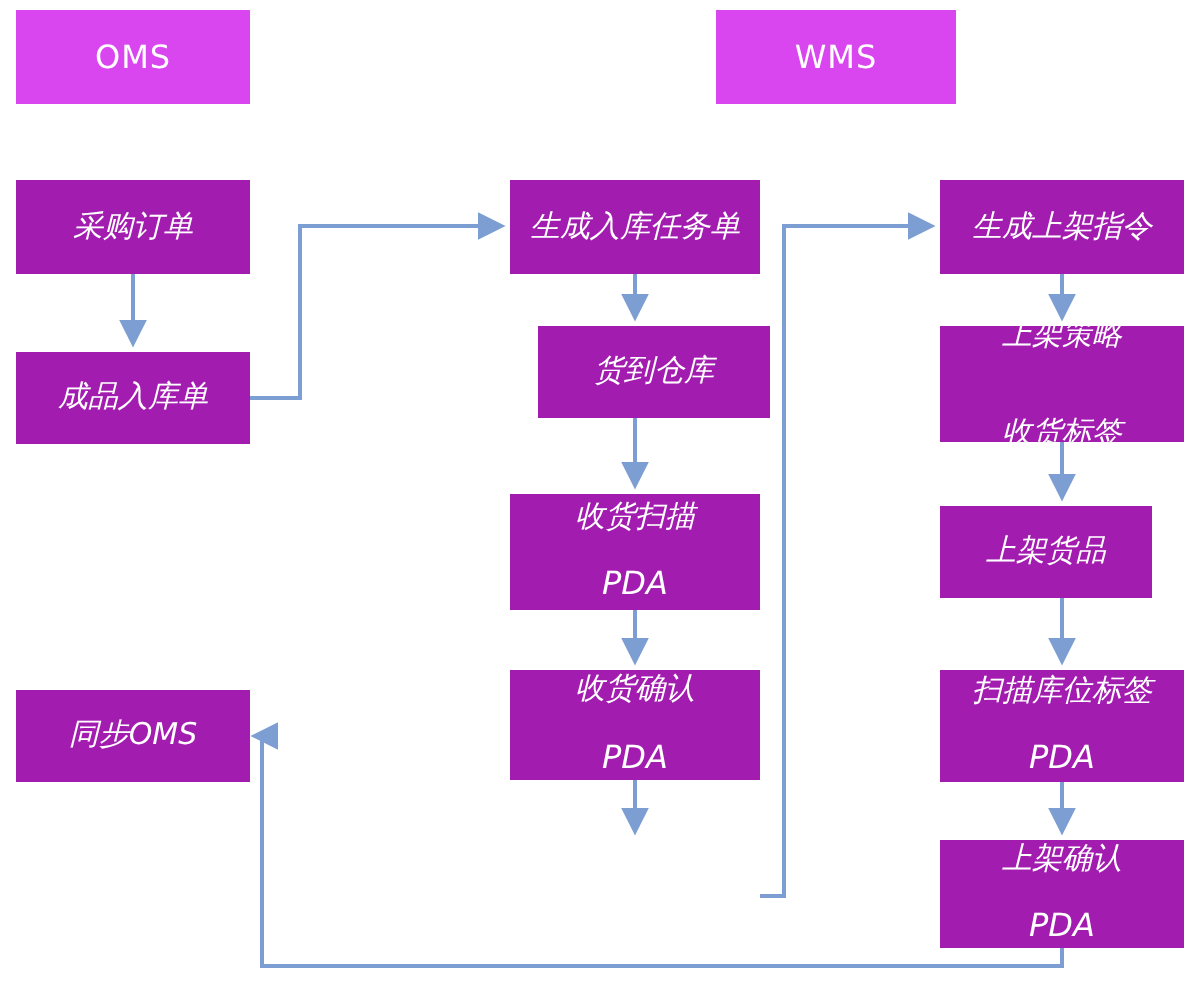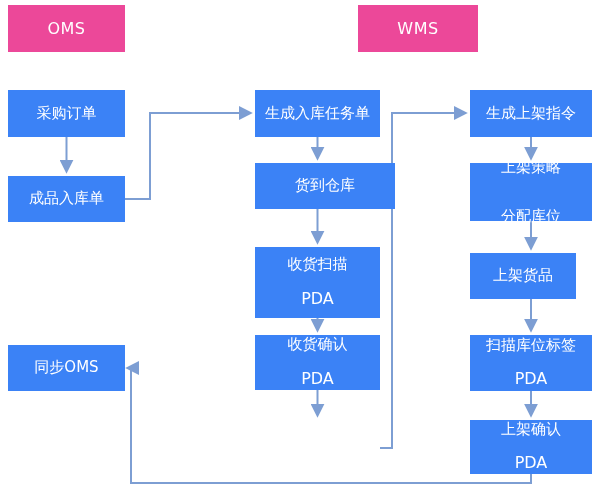--- a/index.html
+++ b/index.html
@@ -12,39 +12,40 @@
     overflow: hidden;
   }
   #connectors {
     position: absolute;
     left: 0; top: 0;
     width: 600px; height: 491px;
     pointer-events: none;
   }
   .header {
     position: absolute;
-    background: #ec4899;
+    background: #d946ef;
     color: #ffffff;
     display: flex;
     align-items: center;
     justify-content: center;
     font-size: 16px;
     letter-spacing: 0.5px;
   }
   .node {
     position: absolute;
-    background: #3b82f6;
+    background: #a21caf;
     color: #ffffff;
     display: flex;
     flex-direction: column;
     align-items: center;
     justify-content: center;
     text-align: center;
     font-size: 15px;
     line-height: 1.3;
+    font-style: italic;
   }
   .node .line { display: block; }
   .node .sub {
     display: block;
     font-size: 16px;
     line-height: 1.3;
     margin-top: 14px;
   }
 </style>
 </head>
@@ -87,38 +88,38 @@
   <div class="node" style="left:8px; top:176px; width:117px; height:46px;">
     <span class="line">成品入库单</span>
   </div>
   <div class="node" style="left:8px; top:345px; width:117px; height:46px;">
     <span class="line">同步OMS</span>
   </div>
 
   <div class="node" style="left:255px; top:90px; width:125px; height:47px;">
     <span class="line">生成入库任务单</span>
   </div>
-  <div class="node" style="left:255px; top:163px; width:140px; height:46px;">
+  <div class="node" style="left:269px; top:163px; width:116px; height:46px;">
     <span class="line">货到仓库</span>
   </div>
-  <div class="node" style="left:255px; top:247px; width:125px; height:71px;">
+  <div class="node" style="left:255px; top:247px; width:125px; height:58px;">
     <span class="line">收货扫描</span>
     <span class="sub">PDA</span>
   </div>
   <div class="node" style="left:255px; top:335px; width:125px; height:55px;">
     <span class="line">收货确认</span>
     <span class="sub">PDA</span>
   </div>
 
   <div class="node" style="left:470px; top:90px; width:122px; height:47px;">
     <span class="line">生成上架指令</span>
   </div>
   <div class="node" style="left:470px; top:163px; width:122px; height:58px;gap:30px;">
     <span class="line">上架策略</span>
-    <span class="line">分配库位</span>
+    <span class="line">收货标签</span>
   </div>
   <div class="node" style="left:470px; top:253px; width:106px; height:46px;">
     <span class="line">上架货品</span>
   </div>
   <div class="node" style="left:470px; top:335px; width:122px; height:56px;">
     <span class="line">扫描库位标签</span>
     <span class="sub">PDA</span>
   </div>
   <div class="node" style="left:470px; top:420px; width:122px; height:54px;">
     <span class="line">上架确认</span>

